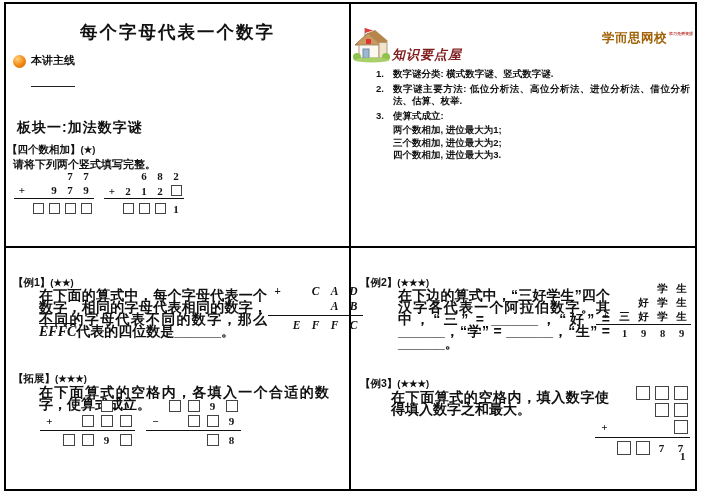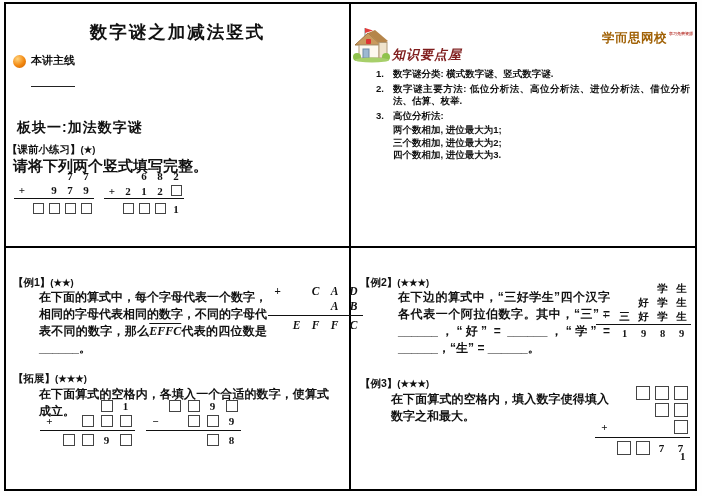--- a/index.html
+++ b/index.html
@@ -16,21 +16,21 @@
 
   
   .title { left:4px; top:20px; width:347px; text-align:center; font-size:17.5px; font-weight:700; letter-spacing:2px; }
   .ball { left:13px; top:55px; width:13px; height:13px; border-radius:50%;
           background:radial-gradient(circle at 35% 30%, #ffd27a, #f2870f 55%, #c85f00); }
   .outline-header { left:31px; top:53px; font-size:11px; font-weight:700; border-bottom:1.5px solid #222; padding-bottom:18px; }
   .outline-list { left:40px; top:73px; font-size:9.5px; font-weight:700; line-height:13px; }
   .outline-list .num { display:inline-block; width:14px; }
   .block-header { left:17px; top:119px; font-size:14px; font-weight:700; letter-spacing:1px; }
   .practice-label { left:7px; top:143px; font-size:10px; font-weight:700; }
-  .practice-instr { left:13px; top:157px; font-size:15px; font-weight:700; }
+  .practice-instr { left:13px; top:157px; font-size:11px; font-weight:700; }
 
   
   .vf { --cw:16px; --bx:11px; --rh:14px; font-size:11px; font-weight:700; }
   .vf-row { height:var(--rh); line-height:var(--rh); white-space:nowrap; }
   .vf-cell { display:inline-block; width:var(--cw); text-align:center; vertical-align:bottom; }
   .vf-num, .vf-op { font-family:"Liberation Serif", serif; font-weight:700; }
   .vf-rule { border-top:1.6px solid #111; margin:1px 0 2px 0; width:calc(var(--cw) * 5); }
   .vf-box { display:inline-block; width:var(--bx); height:var(--bx); border:1.3px solid #444; background:#fff; vertical-align:middle; margin-bottom:2px; }
   .vf-letters .vf-cell { font-family:"Liberation Serif", serif; font-style:italic; font-weight:700; font-size:11.5px; }
 
@@ -49,46 +49,46 @@
   .logo-tagline { left:669px; top:32px; width:25px; font-size:4px; line-height:4.5px; color:#c3554f; font-weight:700; word-break:break-all; }
   .kp-list { left:376px; top:68px; width:314px; font-size:9.5px; font-weight:700; line-height:12.5px; }
   .kp-item { display:flex; margin-bottom:2px; }
   .kp-item .num { width:17px; flex:none; }
   .kp-item .txt { flex:1; text-align:justify; }
   .kp-sub { padding-left:17px; }
 
   
   .ex-label-row { font-size:10.5px; font-weight:700; }
   .ex-stars { font-size:9.5px; }
-  .ex-para { font-size:12px; font-weight:700; line-height:17px; text-align:justify; }
+  .ex-para { font-size:14px; font-weight:700; line-height:12px; text-align:justify; }
   .effc { font-family:"Liberation Serif", serif; font-style:italic; text-decoration:overline; font-weight:700; }
   .lbl-ex1 { left:13px; top:276px; }
   .para-ex1 { left:39px; top:289px; width:228px; }
   .lbl-ext { left:13px; top:372px; }
   .para-ext { left:39px; top:386px; width:290px; }
   .lbl-ex2 { left:360px; top:276px; }
   .para-ex2 { left:398px; top:289px; width:212px; }
   .lbl-ex3 { left:360px; top:377px; }
   .para-ex3 { left:391px; top:391px; width:218px; }
   .page-num { left:680px; top:450px; font-size:11px; font-weight:700; font-family:"Liberation Serif", serif; }
 </style>
 </head>
 <body>
 
 <div id="canvas">
   <div class="sheet"></div>
   <div class="divider-v"></div>
   <div class="divider-h"></div>
 
-  <div class="abs title">数字谜之加减法竖式</div>
+  <div class="abs title">每个字母代表一个数字</div>
   <div class="abs ball"></div>
   <div class="abs outline-header">本讲主线</div>
   <div class="abs block-header">板块一:加法数字谜</div>
   <div class="abs practice-label ex-label-row">
-    <span>【课前小练习】</span><span class="ex-stars">(★)</span>
+    <span>【四个数相加】</span><span class="ex-stars">(★)</span>
   </div>
   <div class="abs practice-instr">请将下列两个竖式填写完整。</div>
   <div class="abs vf grid-p1">
       <div class="vf-row"><span class="vf-cell vf-op"></span><span class="vf-cell"></span><span class="vf-cell"></span><span class="vf-cell vf-num">7</span><span class="vf-cell vf-num">7</span></div>
       <div class="vf-row"><span class="vf-cell vf-op">+</span><span class="vf-cell"></span><span class="vf-cell vf-num">9</span><span class="vf-cell vf-num">7</span><span class="vf-cell vf-num">9</span></div>
       <div class="vf-rule"></div>
       <div class="vf-row"><span class="vf-cell vf-op"></span><span class="vf-cell"><span class="vf-box"></span></span><span class="vf-cell"><span class="vf-box"></span></span><span class="vf-cell"><span class="vf-box"></span></span><span class="vf-cell"><span class="vf-box"></span></span></div>
     </div>
   <div class="abs vf grid-p2">
       <div class="vf-row"><span class="vf-cell vf-op"></span><span class="vf-cell"></span><span class="vf-cell vf-num">6</span><span class="vf-cell vf-num">8</span><span class="vf-cell vf-num">2</span></div>
@@ -117,21 +117,21 @@
     <div class="kp-item">
         <span class="num">1.</span>
         <span class="txt">数字谜分类: 横式数字谜、竖式数字谜.</span>
       </div>
     <div class="kp-item">
         <span class="num">2.</span>
         <span class="txt">数字谜主要方法: 低位分析法、高位分析法、进位分析法、借位分析法、估算、枚举.</span>
       </div>
     <div class="kp-item">
         <span class="num">3.</span>
-        <span class="txt">高位分析法:</span>
+        <span class="txt">使算式成立:</span>
       </div>
     <div class="kp-sub">两个数相加, 进位最大为1;</div>
     <div class="kp-sub">三个数相加, 进位最大为2;</div>
     <div class="kp-sub">四个数相加, 进位最大为3.</div>
   </div>
 
   <div class="abs ex-label-row lbl-ex1">
     <span>【例1】</span><span class="ex-stars">(★★)</span>
   </div>
   <div class="abs ex-para para-ex1">

